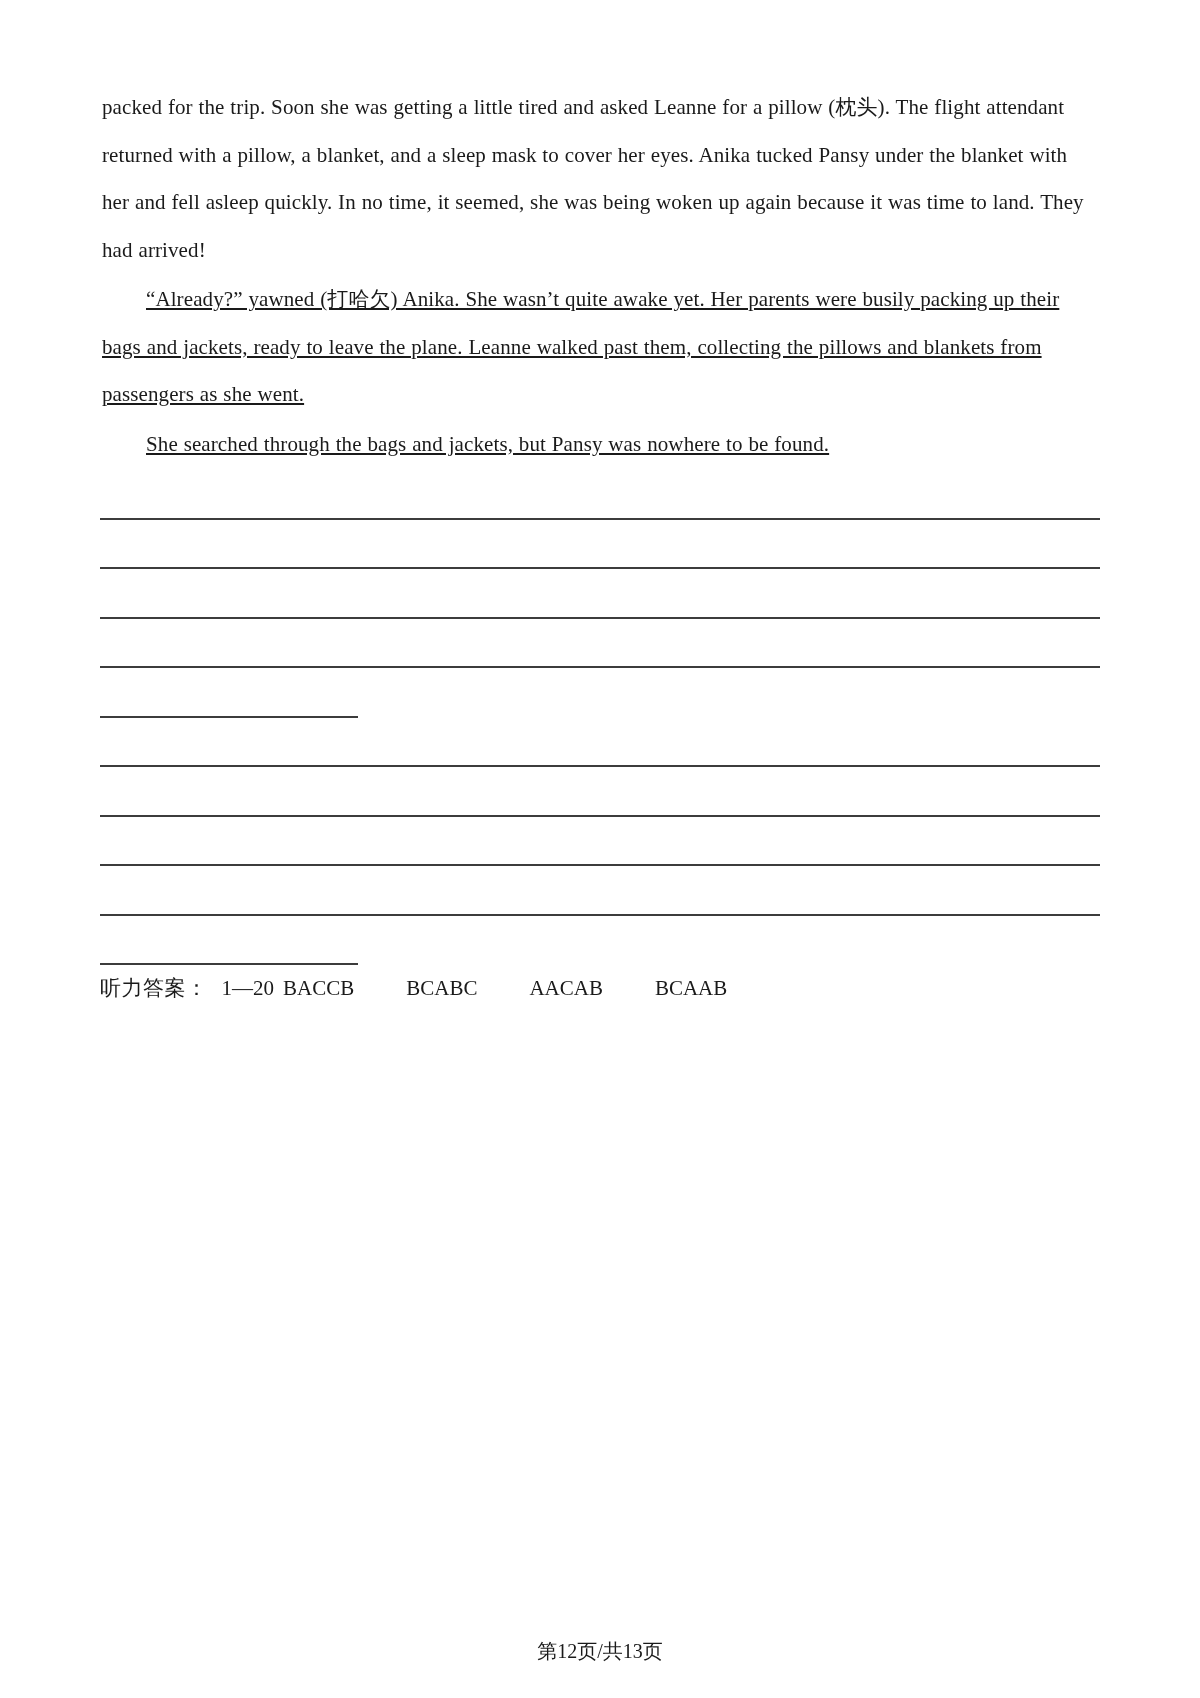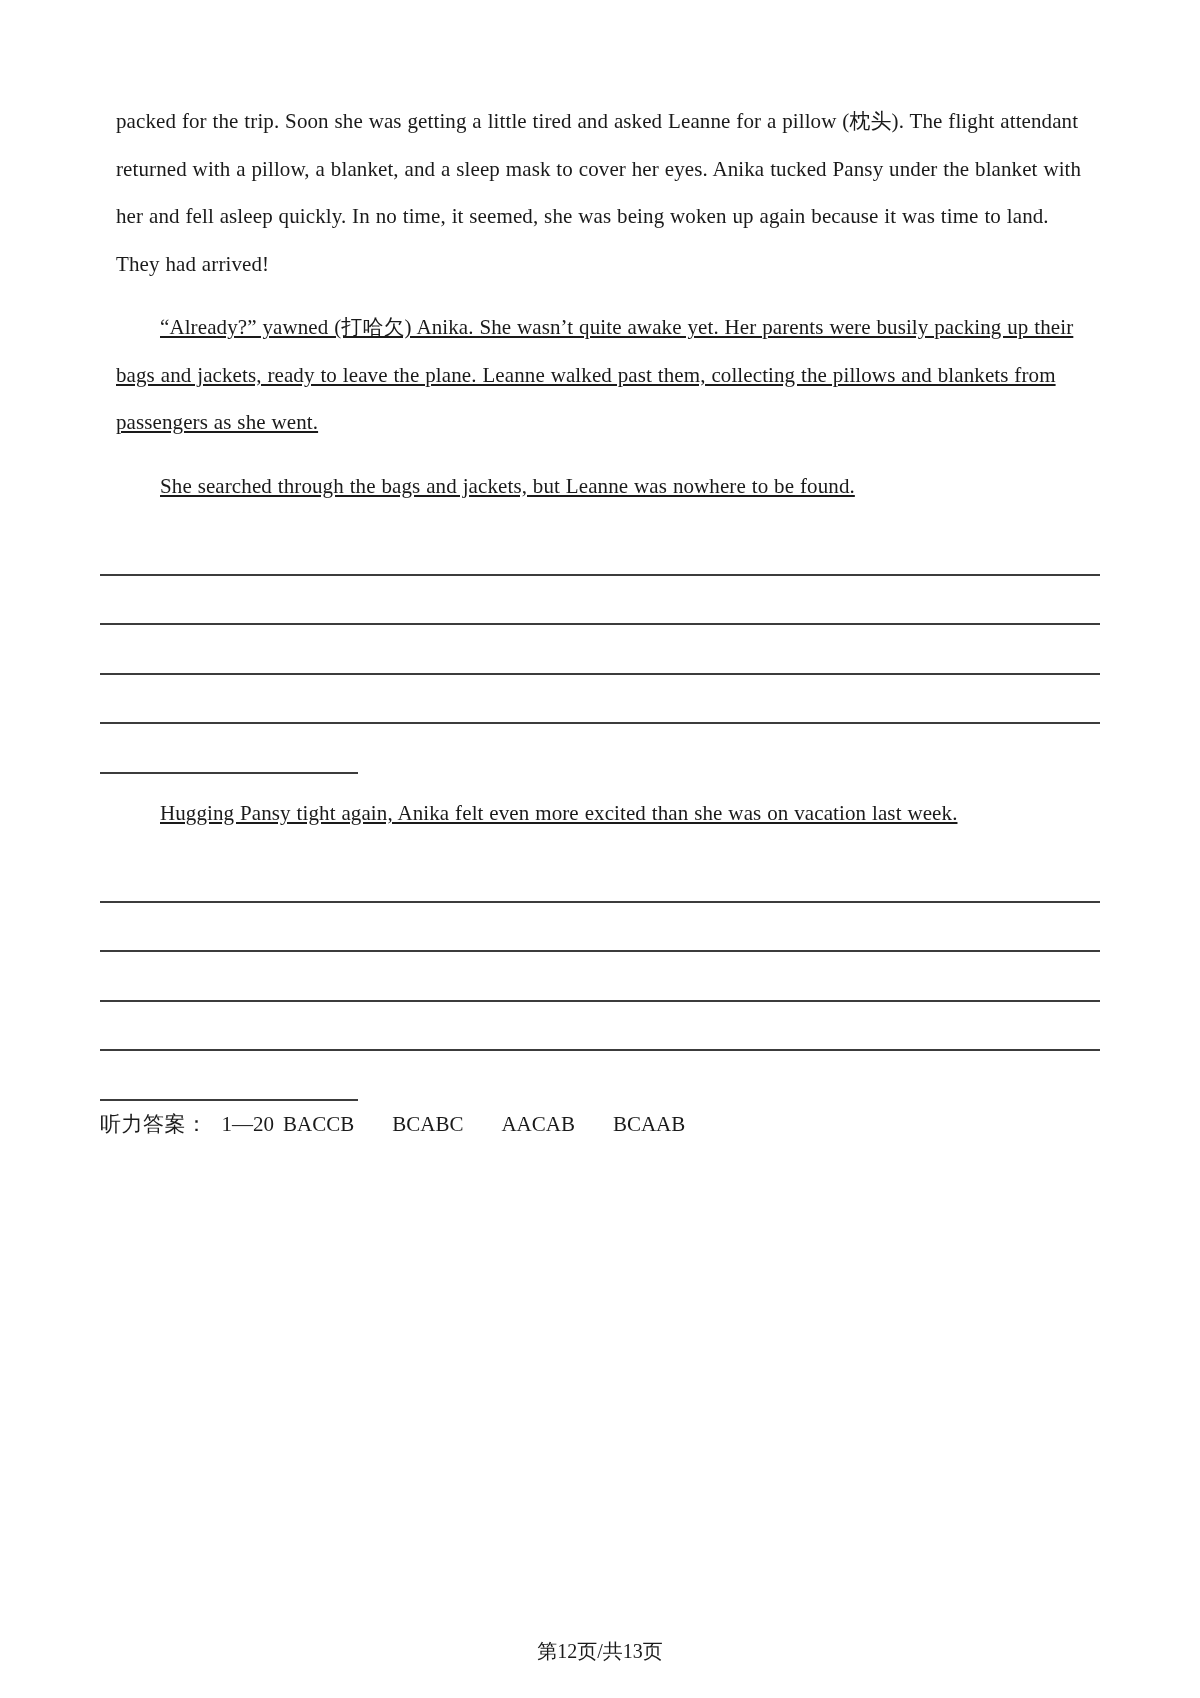--- a/index.html
+++ b/index.html
@@ -17,21 +17,21 @@
     overflow: hidden;
     box-sizing: border-box;
   }
   .content {
     position: absolute;
     left: 100px;
     right: 100px;
     top: 82px;
   }
   .para {
-    margin: 16px;
+    margin: 2px;
     font-size: 21px;
     line-height: 47.5px;
     letter-spacing: 0.1px;
     word-spacing: 0.5px;
   }
   .para.indent {
     text-indent: 44px;
     text-decoration: underline;
   }
   .writing-section {
@@ -51,21 +51,21 @@
     white-space: nowrap;
   }
   .answers-label {
     letter-spacing: 0.5px;
     text-align: center;
   }
   .answers-range {
     margin-left: 14px;
   }
   .answer-group {
-    margin-left: 38px;
+    margin-left: 52px;
   }
   .answer-group:first-child {
     margin-left: 9px;
   }
   .footer {
     position: absolute;
     left: 0;
     right: 0;
     top: 1638px;
     text-align: center;
@@ -75,32 +75,31 @@
 </style>
 </head>
 <body>
 
 <div class="page">
   <div class="content">
 
     <div>
         <p class="para">packed for the trip. Soon she was getting a little tired and asked Leanne for a pillow (枕头). The flight attendant returned with a pillow, a blanket, and a sleep mask to cover her eyes. Anika tucked Pansy under the blanket with her and fell asleep quickly. In no time, it seemed, she was being woken up again because it was time to land. They had arrived!</p>
         <p class="para indent">“Already?” yawned (打哈欠) Anika. She wasn’t quite awake yet. Her parents were busily packing up their bags and jackets, ready to leave the plane. Leanne walked past them, collecting the pillows and blankets from passengers as she went.</p>
-        <p class="para indent">She searched through the bags and jackets, but Leanne was nowhere to be found.</p>
+        <p class="para indent">She searched through the bags and jackets, but Pansy was nowhere to be found.</p>
       </div>
 
     <div class="writing-section">
         <div class="answer-line"></div>
         <div class="answer-line"></div>
         <div class="answer-line"></div>
         <div class="answer-line"></div>
         <div class="answer-line short"></div>
       </div>
 
-    <p class="para indent">Hugging Pansy tight again, Anika felt even more excited than she was on vacation last week.</p>
 
     <div class="writing-section">
         <div class="answer-line"></div>
         <div class="answer-line"></div>
         <div class="answer-line"></div>
         <div class="answer-line"></div>
         <div class="answer-line short"></div>
       </div>
 
     <p class="answers-row">

